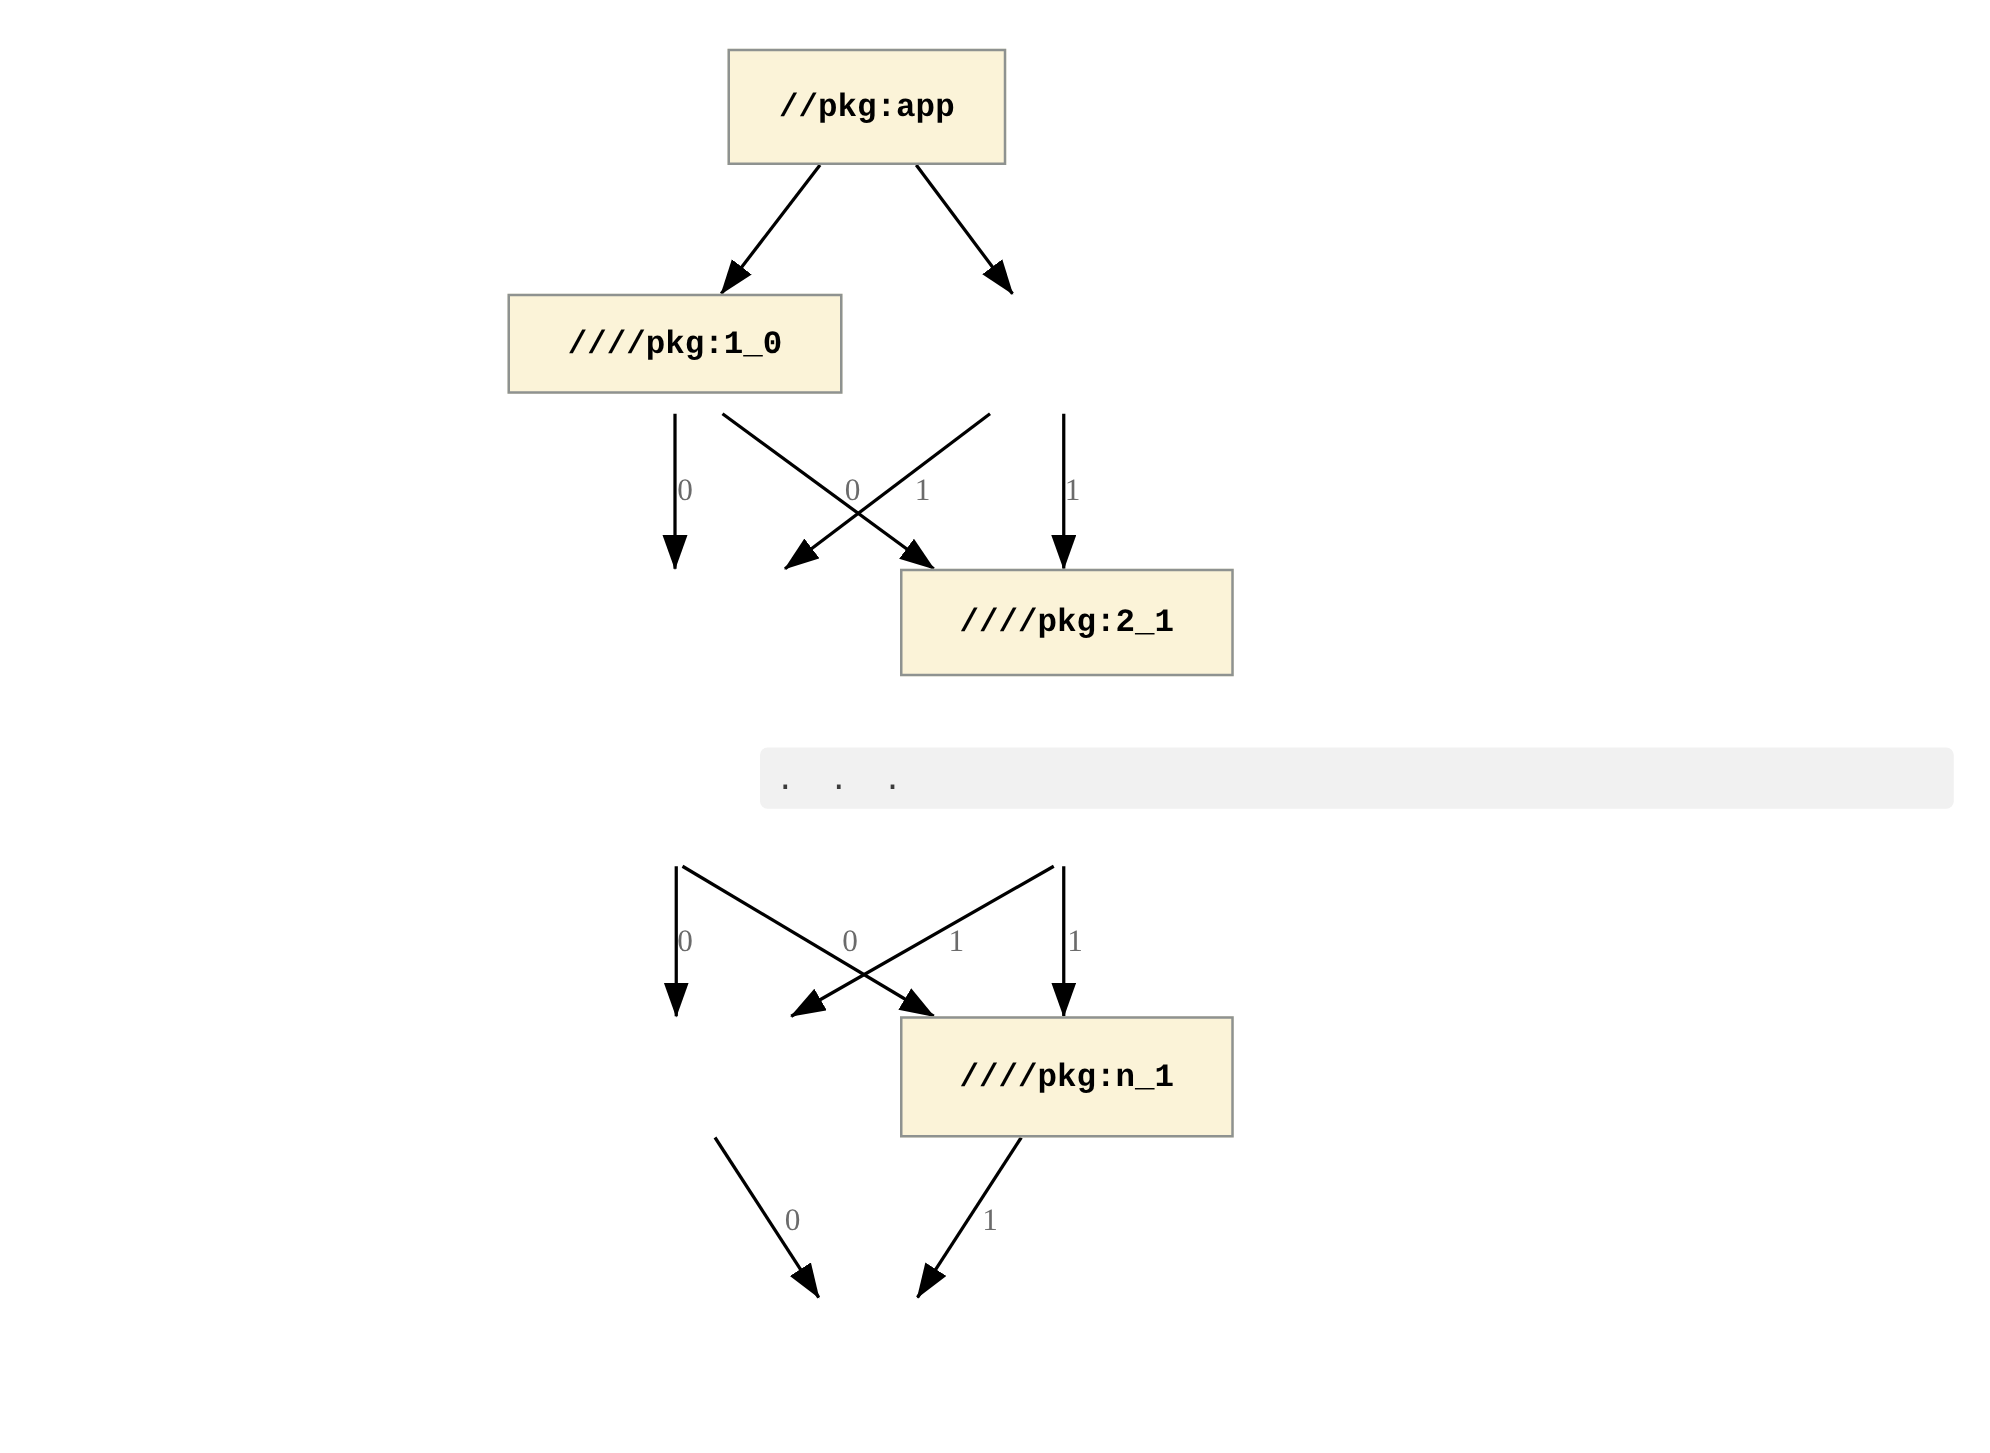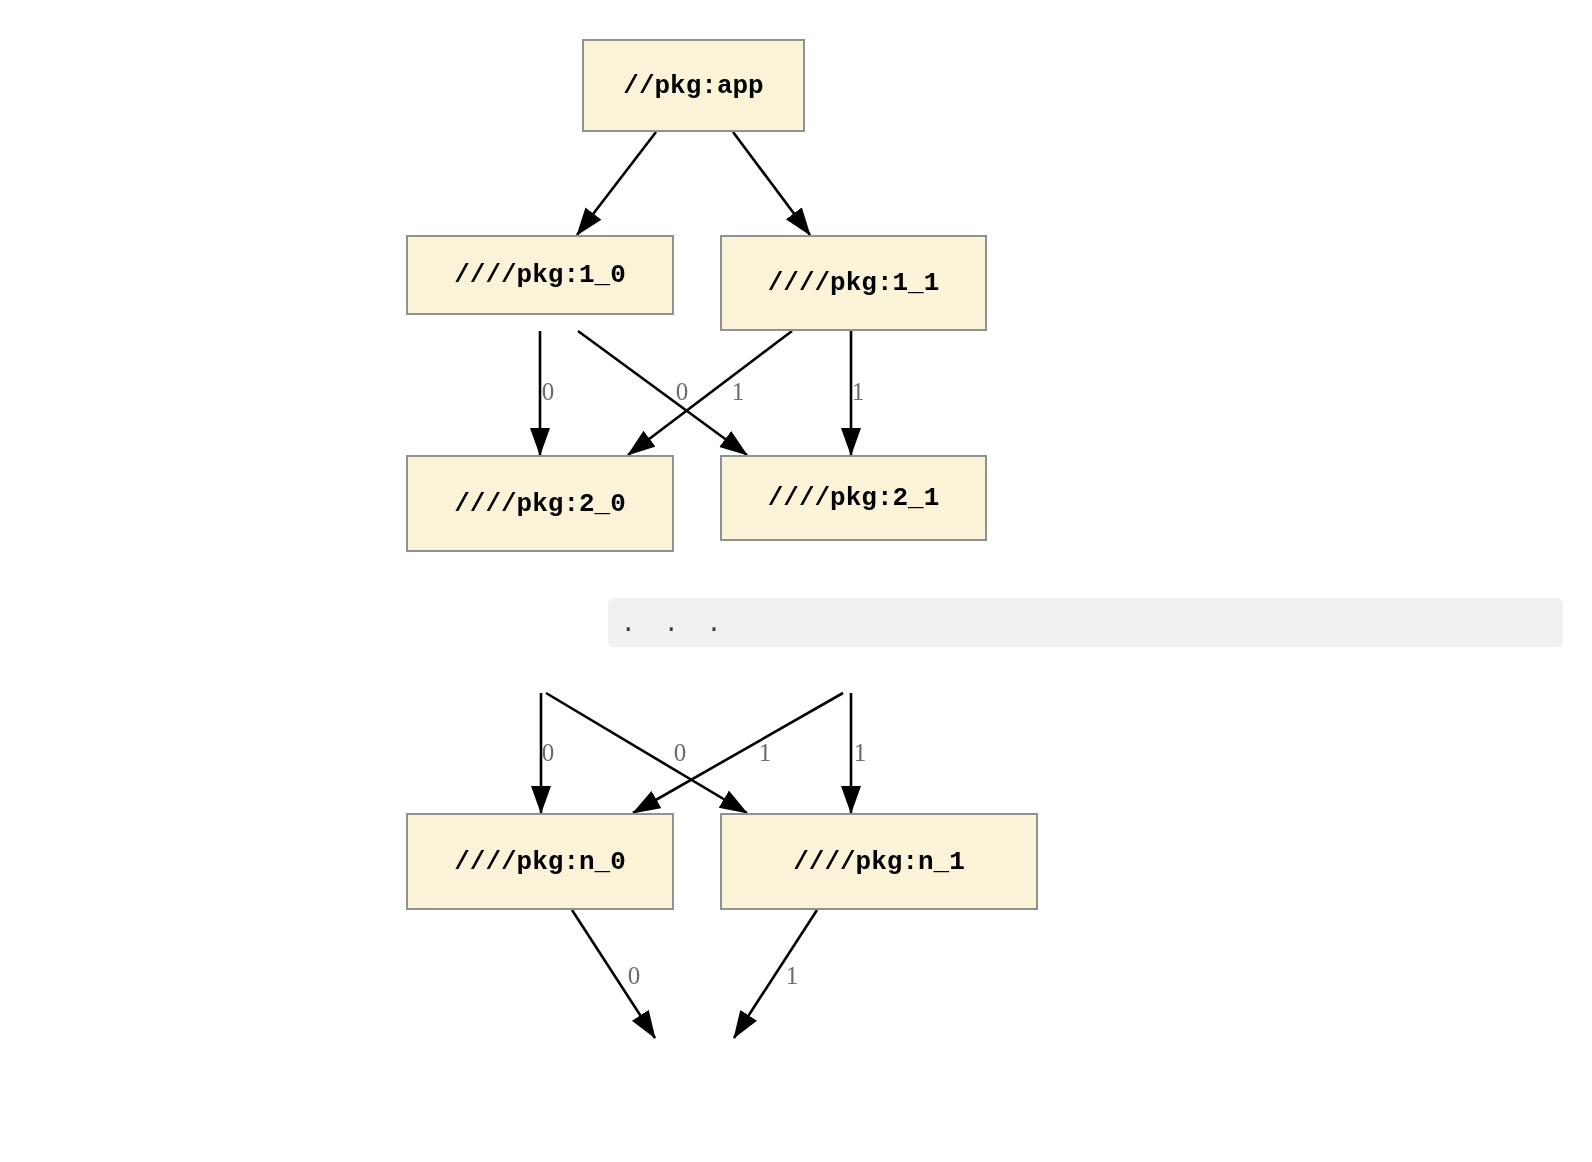--- a/index.html
+++ b/index.html
@@ -101,38 +101,29 @@
   </svg>
 
   <div class="node" style="left:582px;top:39px;width:223px;height:93px">
     <span class="node-label">//pkg:app</span>
   </div>
 
   <div class="node" style="left:406px;top:235px;width:268px;height:80px">
     <span class="node-label">////pkg:1_0</span>
   </div>
 
-  <div class="node" style="left:720px;top:235px;width:267px;height:96px">
-    <span class="node-label">////pkg:1_1</span>
-  </div>
 
-  <div class="node" style="left:406px;top:455px;width:268px;height:97px">
-    <span class="node-label">////pkg:2_0</span>
-  </div>
 
   <div class="node" style="left:720px;top:455px;width:267px;height:86px">
     <span class="node-label">////pkg:2_1</span>
   </div>
 
   <div class="ellipsis-bar">
     <span class="ellipsis-text">. . .</span>
   </div>
 
-  <div class="node" style="left:406px;top:813px;width:268px;height:97px">
-    <span class="node-label">////pkg:n_0</span>
-  </div>
 
-  <div class="node" style="left:720px;top:813px;width:318px;height:97px">
+  <div class="node" style="left:720px;top:813px;width:267px;height:97px">
     <span class="node-label">////pkg:n_1</span>
   </div>
 
 
 </div>
 
 </body></html>

